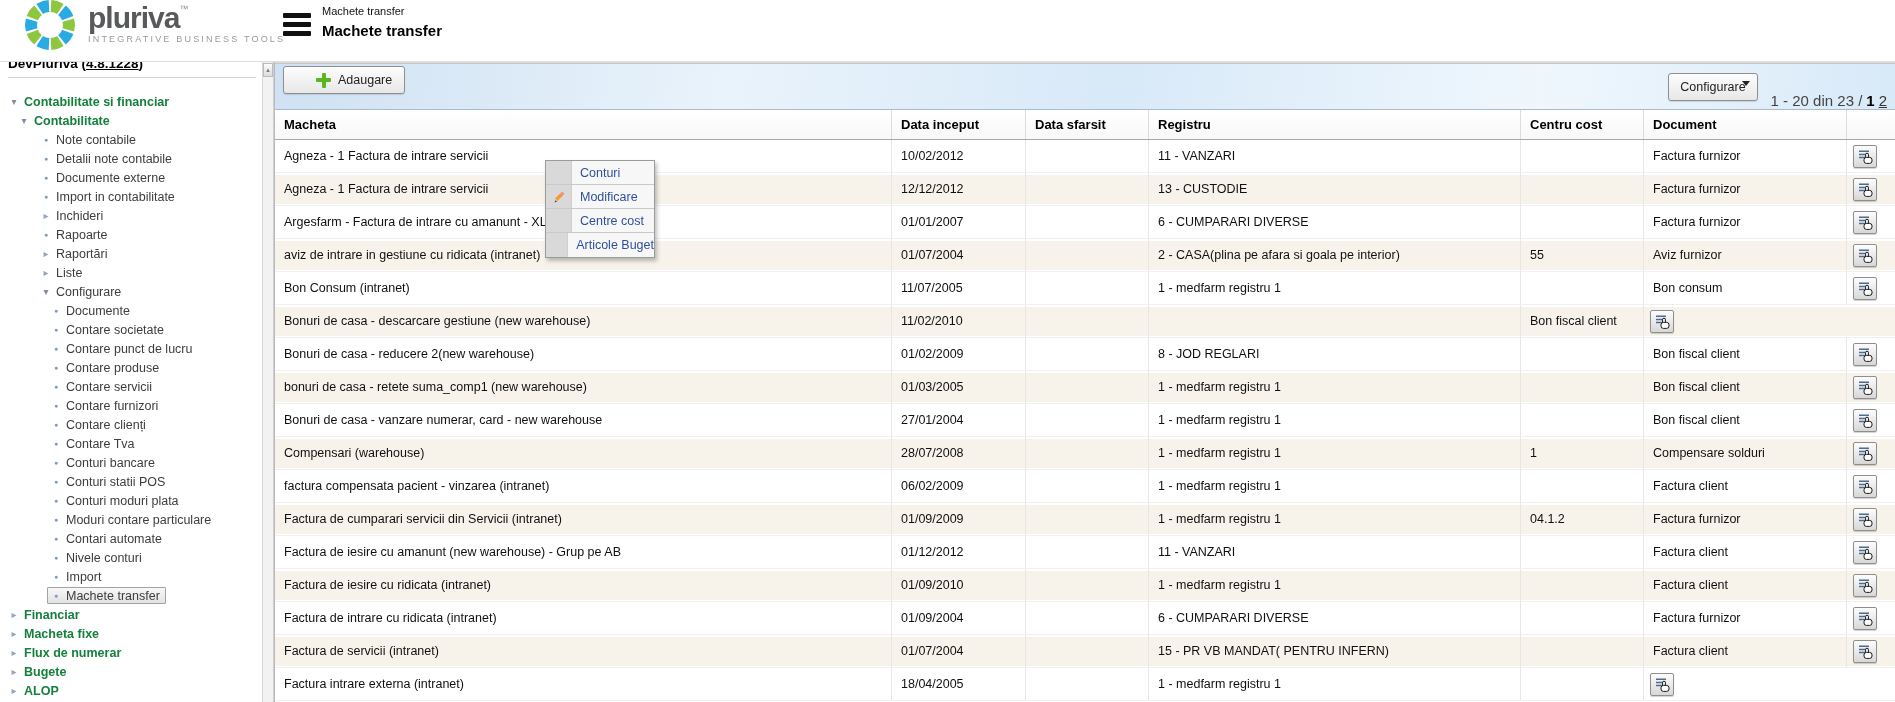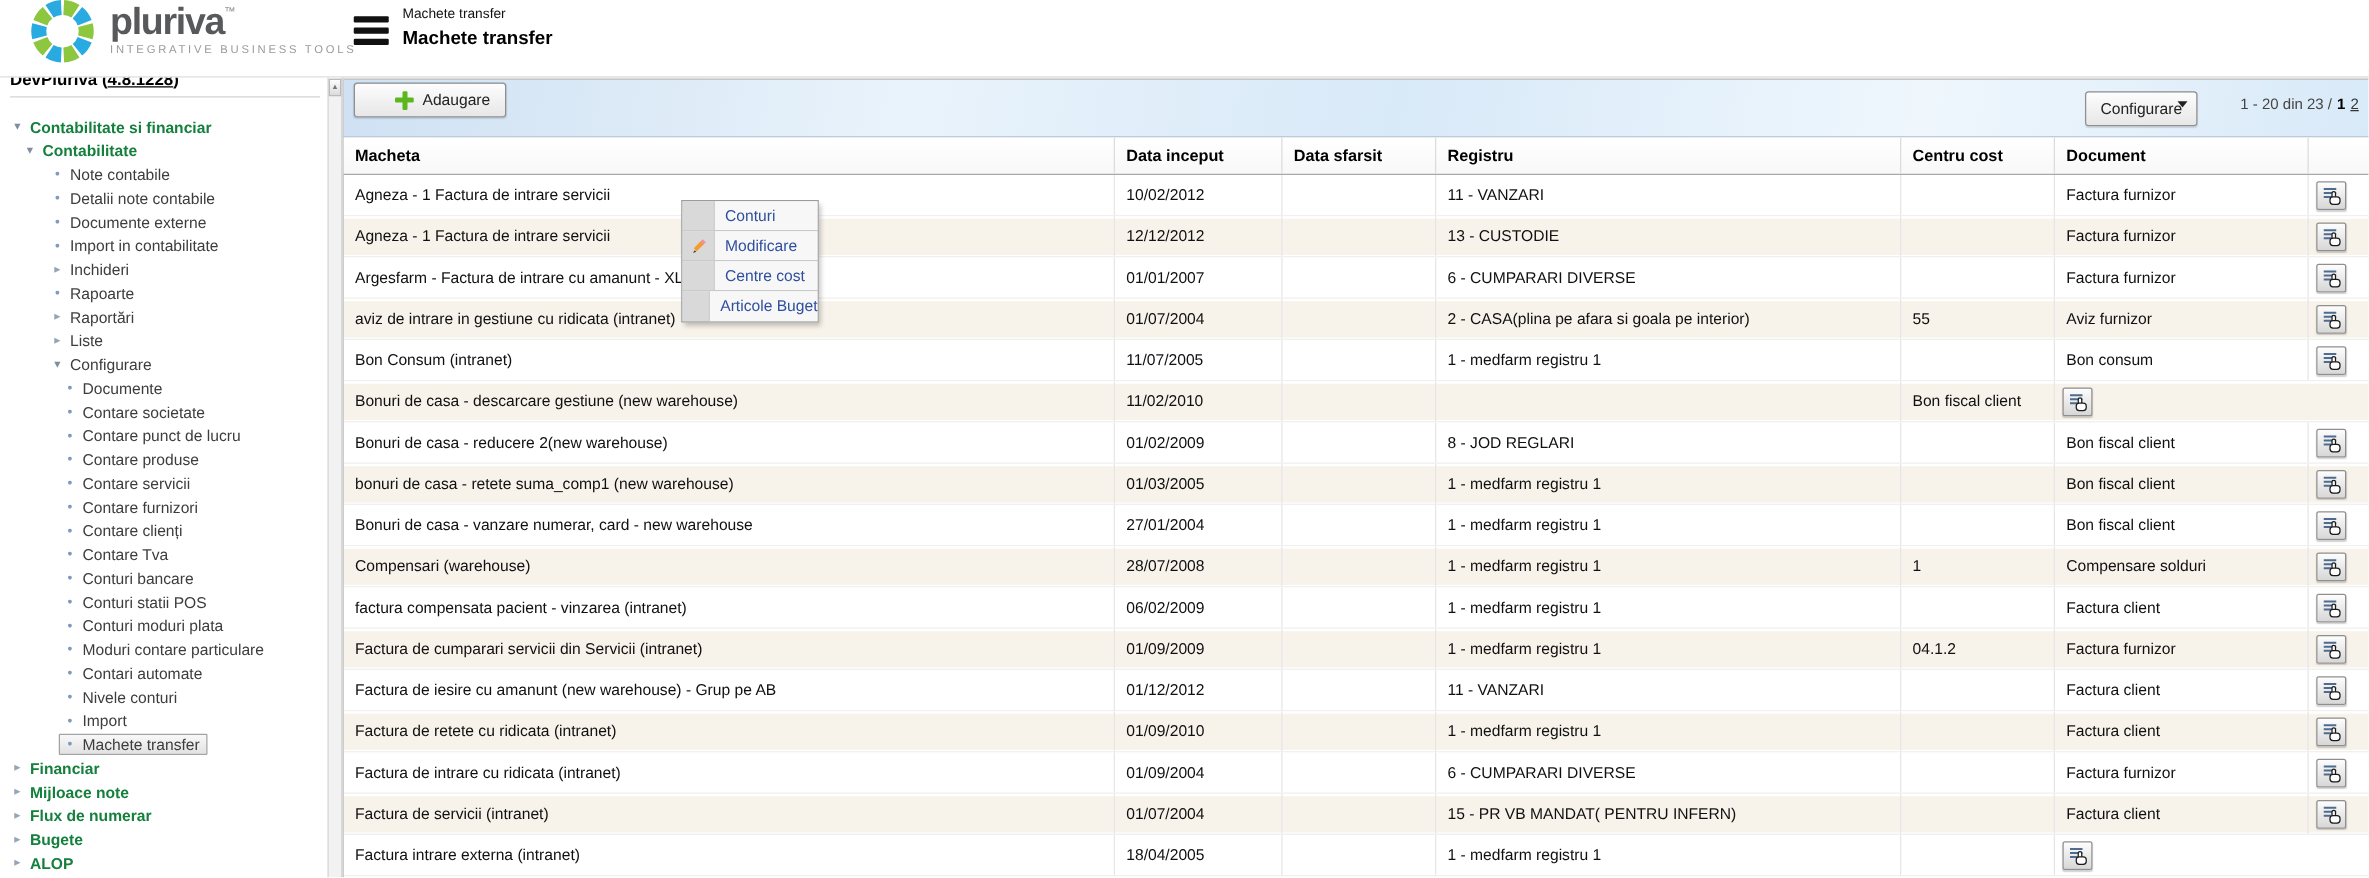--- a/index.html
+++ b/index.html
@@ -58,21 +58,21 @@
     background:linear-gradient(100deg,#cfe1f3 0%, #e9f3fb 28%, #d8e9f8 52%, #eff7fd 78%, #d8e9f8 100%);
     border-bottom:1px solid #a9bccb; }
   .btn { display:inline-flex; align-items:center; gap:7px; height:28px; padding:0 12px; background:linear-gradient(#fdfdfd,#e7e7e7);
     border:1px solid #8f8f8f; border-radius:3px; font-size:12.5px; color:#222; cursor:pointer; box-shadow:0 1px 1px rgba(0,0,0,.12); }
   .btn-add { position:absolute; left:8px; top:2px;padding-left:32px; }
   .plus-icon { position:relative; width:15px; height:15px; display:inline-block; }
   .plus-icon::before { content:""; position:absolute; left:0; top:5.5px; width:15px; height:4px; background:#5cb71e; border-radius:1px; }
   .plus-icon::after { content:""; position:absolute; left:5.5px; top:0; width:4px; height:15px; background:#5cb71e; border-radius:1px; }
   .btn-config { position:absolute; right:137px; top:9px; width:90px; justify-content:center; }
   .caret { position:absolute; right:7px; top:7px; width:0; height:0; border-left:4px solid transparent; border-right:4px solid transparent; border-top:5px solid #222; }
-  .pager { position:absolute; right:8px; top:12px; font-size:12px; color:#444; white-space:nowrap; }
+  .pager { position:absolute; right:8px; top:28px; font-size:15px; color:#444; white-space:nowrap; }
   .pager .page { margin-left:4px; color:#333; cursor:pointer; }
   .pager .page.current { font-weight:bold; color:#000; text-decoration:none; }
   .pager .page:not(.current) { text-decoration:underline; }
 
   
   .thead { position:absolute; left:0; top:60px; right:0; height:30px; display:grid;
     grid-template-columns:617px 134px 123px 372px 123px 203px 1fr;
     background:linear-gradient(#ffffff,#f8f8f8); border-bottom:1px solid #a8a8a8; }
   .thead .hcell { display:flex; align-items:center; padding-left:9px; font-size:13px; font-weight:bold; color:#000; border-right:1px solid #dcdcdc; white-space:nowrap; overflow:hidden; }
   .thead .hcell:last-child { border-right:none; }
@@ -319,21 +319,21 @@
         <div class="tree-item alt level-0 bold">
           <span class="inner">
             <span class="glyph collapsed">▸</span>
             <span class="lbl">Financiar</span>
           </span>
         </div>
 
         <div class="tree-item level-0 bold">
           <span class="inner">
             <span class="glyph collapsed">▸</span>
-            <span class="lbl">Mijloace note</span>
+            <span class="lbl">Macheta fixe</span>
           </span>
         </div>
 
         <div class="tree-item alt level-0 bold">
           <span class="inner">
             <span class="glyph collapsed">▸</span>
             <span class="lbl">Flux de numerar</span>
           </span>
         </div>
 
@@ -646,21 +646,21 @@
                 <g stroke="#1a1a1a" fill="#fdfdfd" stroke-width="1">
                   <rect x="8.6" y="5.2" width="2.8" height="7.4" rx="1.4"></rect>
                   <rect x="7" y="9.4" width="8" height="6" rx="2.4"></rect>
                 </g>
               </svg>
             </span>
           </div>
         </div>
 
         <div class="trow alt">
-          <div class="cell">Factura de retete cu ridicata (intranet)</div>
+          <div class="cell">Factura de iesire cu ridicata (intranet)</div>
           <div class="cell">01/09/2010</div>
           <div class="cell"></div>
           <div class="cell">1 - medfarm registru 1</div>
           <div class="cell"></div>
           <div class="cell">Factura client</div>
           <div class="cell act">
             <span class="act-btn">
               <svg width="17" height="17" viewBox="0 0 17 17">
                 <path d="M2 3.2h10M2 6.4h10M2 9.6h6" stroke="#4f6b8f" stroke-width="1.5" fill="none"></path>
                 <g stroke="#1a1a1a" fill="#fdfdfd" stroke-width="1">

